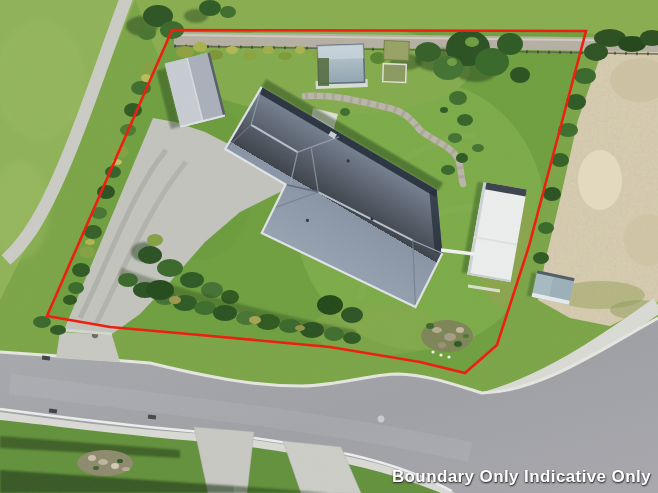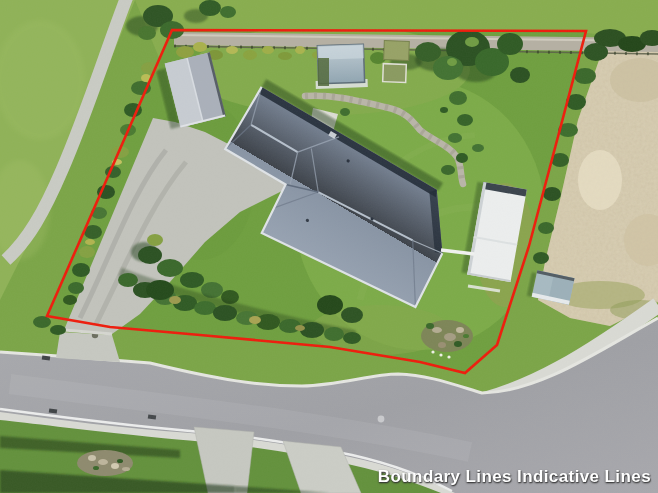--- a/index.html
+++ b/index.html
@@ -332,14 +332,14 @@
       <rect x="-19" y="-14" width="38" height="3" fill="#525c63"></rect>
       <rect x="-19" y="9" width="38" height="4" fill="#e6eaec"></rect>
     </g>
   </g>
 
   <polygon points="172,30 586,31 529,246 497,345 465,373 420,362 330,347 200,335 110,327 47,316" fill="none" stroke="#ee1c0c" stroke-width="2.6" stroke-linejoin="miter"></polygon>
 
   <rect x="0" y="0" width="658" height="493" filter="url(#grain)" opacity=".1"></rect>
 </svg>
 
-<div class="watermark">Boundary Lines Indicative Lines</div>
+<div class="watermark">Boundary Only Indicative Only</div>
 </div>
 
 </body></html>

